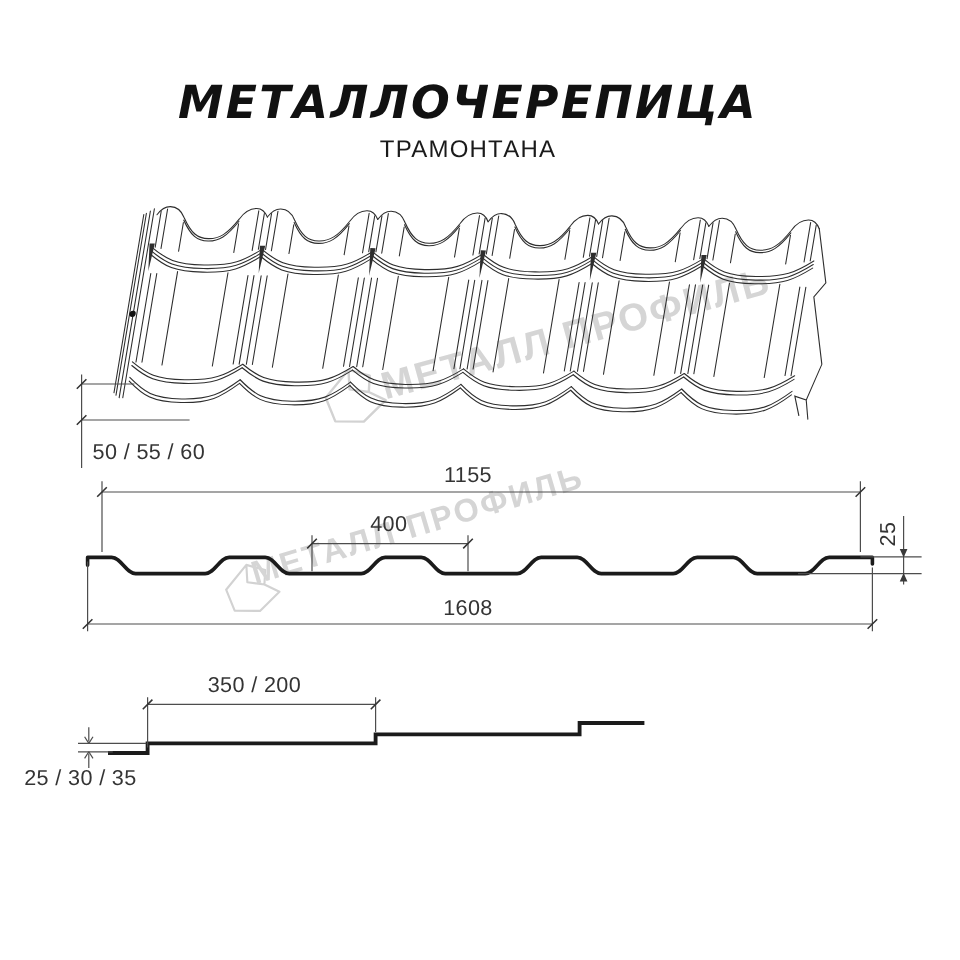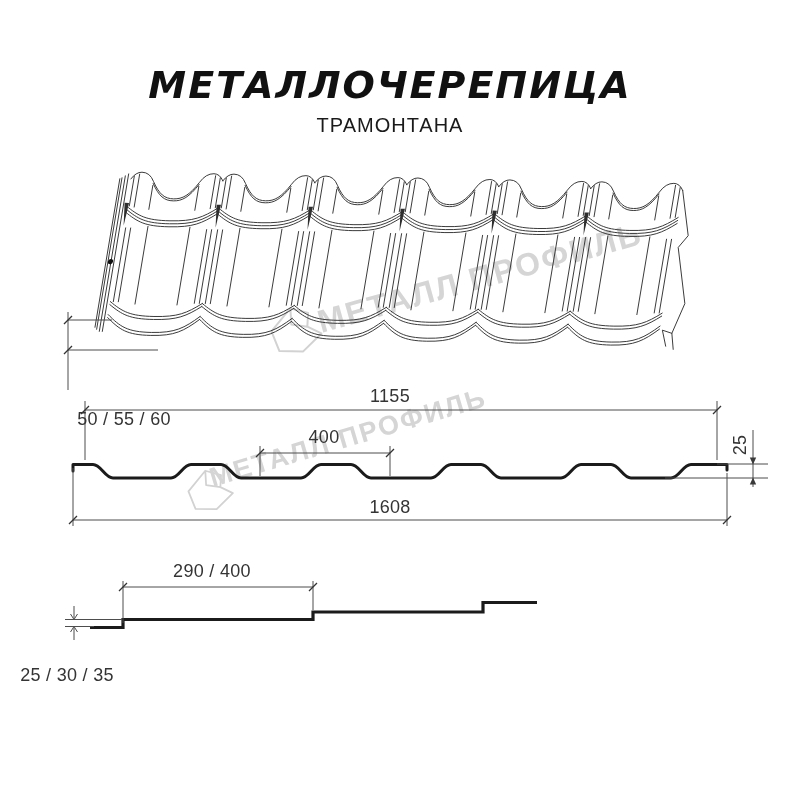--- a/index.html
+++ b/index.html
@@ -43,23 +43,23 @@
   
   .dim-label{
     position:absolute;z-index:20;white-space:nowrap;
     font-size:18px;color:#343434;letter-spacing:0.3px;
     transform:translate(-50%,-50%);
   }
   .lab-1155{left:390px;top:396px;}
   .lab-230{left:324px;top:437px;}
   .lab-25{left:740px;top:445px;transform:translate(-50%,-50%) rotate(-90deg);}
   .lab-1195{left:390px;top:507px;}
-  .lab-5055{left:124px;top:377px;margin-top:42px;}
+  .lab-5055{left:124px;top:377px;}
   .lab-350{left:212px;top:571px;}
-  .lab-2530{left:67px;top:675px;}
+  .lab-2530{left:67px;top:649px;}
 </style>
 </head>
 <body>
 
 <div class="page">
 
   <div class="header">
     <div class="title">МЕТАЛЛОЧЕРЕПИЦА</div>
     <div class="subtitle">ТРАМОНТАНА</div>
   </div>
@@ -142,16 +142,16 @@
       <path class="d" d="M65,619.5 H122 M65,626.5 H94 M74,606 V618 M74,628 V640"></path>
       <path class="d" d="M74,619.5 l-3.5,-5.5 M74,619.5 l3.5,-5.5 M74,626.5 l-3.5,5.5 M74,626.5 l3.5,5.5"></path>
     </g>
   </svg>
 
   <span class="dim-label lab-1155">1155</span>
   <span class="dim-label lab-230">400</span>
   <span class="dim-label lab-25">25</span>
   <span class="dim-label lab-1195">1608</span>
   <span class="dim-label lab-5055">50 / 55 / 60</span>
-  <span class="dim-label lab-350">290 / 400</span>
+  <span class="dim-label lab-350">350 / 200</span>
   <span class="dim-label lab-2530">25 / 30 / 35</span>
 
 </div>
 
 </body></html>

